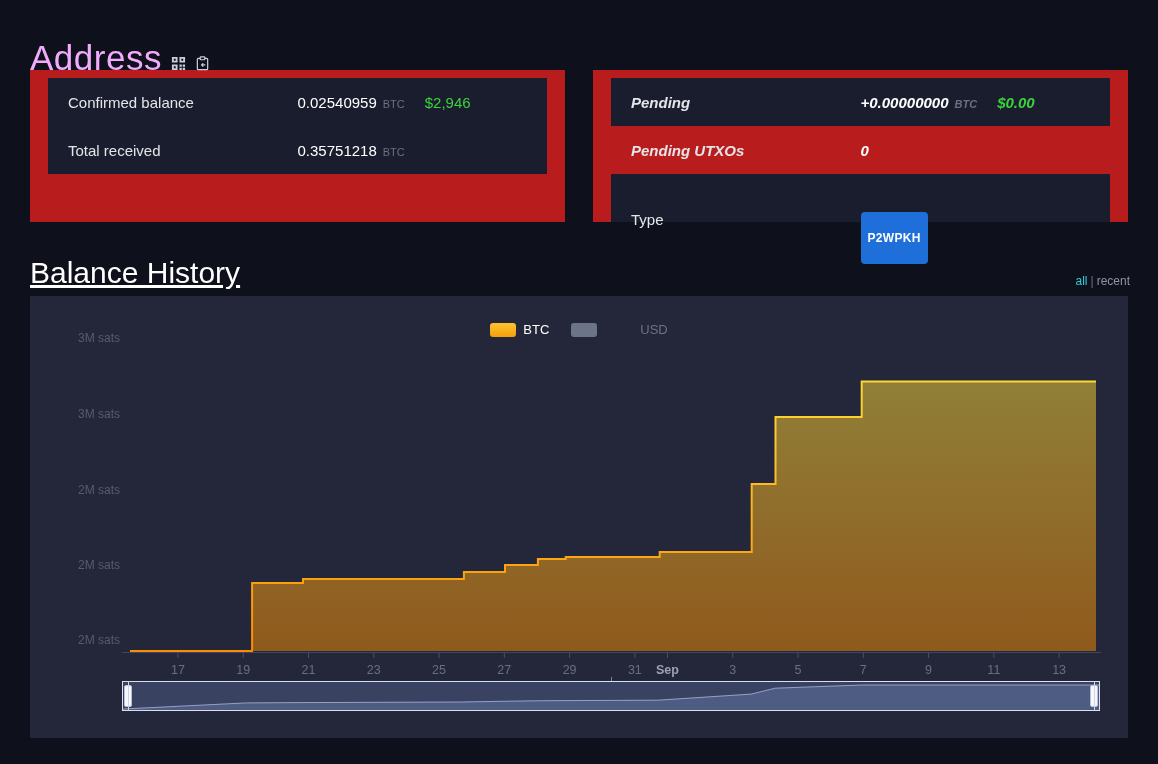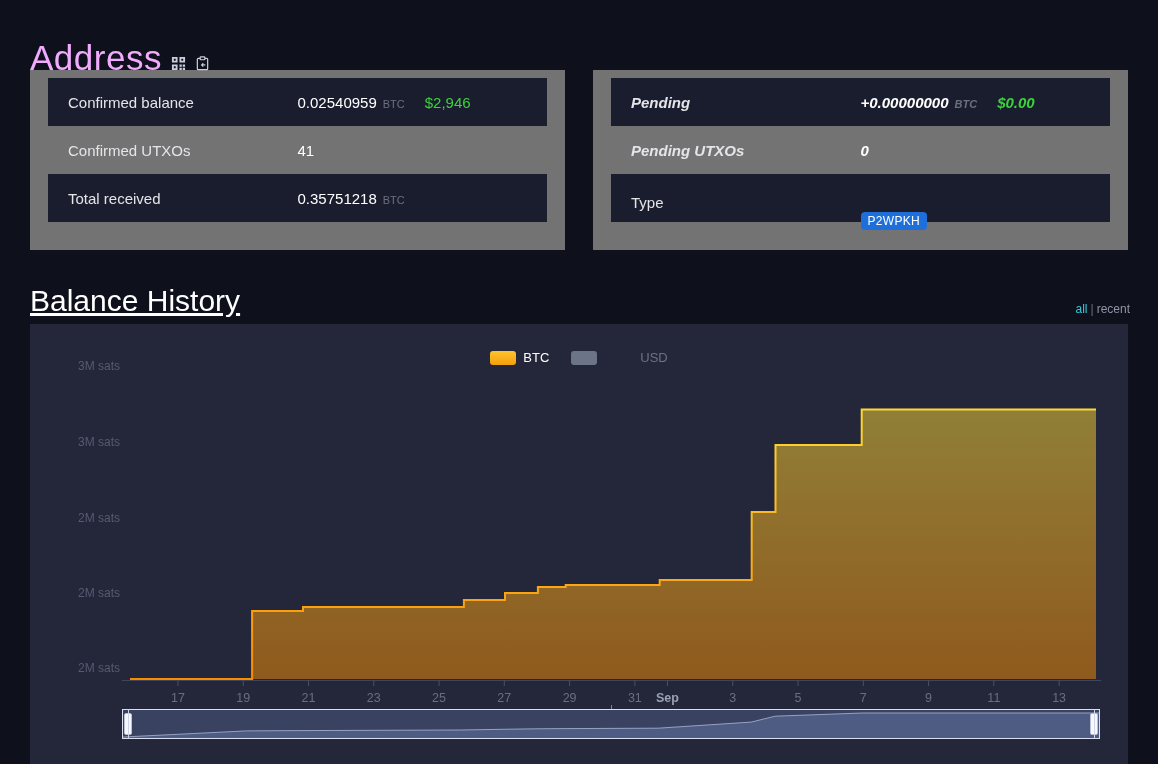--- a/index.html
+++ b/index.html
@@ -11,30 +11,30 @@
     -webkit-font-smoothing:antialiased;
   }
   
   .page-header{ display:flex; align-items:baseline; padding:6px 0 0 30px; height:58px; }
   .page-header h1{ font-size:35px; font-weight:400; color:#f0abfc; letter-spacing:.5px;margin-top:32px; }
   .address-link{ margin-left:14px; font-size:16px; color:#32cbdc; text-decoration:none; cursor:pointer; }
   .hdr-icon{ margin-left:9px; color:#c9cede; position:relative; top:1px; cursor:pointer; }
   .hdr-icon svg{ width:15px; height:15px; display:block; }
   
   .cards-row{ display:flex; gap:28px; margin:12px 30px 0 30px; }
-  .card{ flex:1; background:#737373; padding:8px 18px; height:180px; }
+  .card{ flex:1; background:#b91c1c; padding:8px 18px; height:152px; }
   .srow{ display:grid; grid-template-columns:50% 50%; align-items:center; height:48px; padding:0 20px; }
   .srow.dark{ background:#1a1d2d; }
   .slabel{ font-size:15px; color:#e4e5e9; }
   .svalue{ display:flex; align-items:baseline; gap:6px; }
   .val{ font-size:15px; color:#ffffff; }
   .unit{ font-size:11px; color:#6b7080; }
   .usd{ font-size:15px; color:#3bd23b; margin-left:14px; }
   .pending .slabel,.pending .val,.pending .unit,.pending .usd{ font-style:italic;font-weight:bold; }
-  .badge{ background:#1e6fd9; color:#ffffff; font-size:12px; font-weight:400; padding:2px 7px; border-radius:4px; letter-spacing:.3px;margin-top:38px; }
+  .badge{ background:#1e6fd9; color:#ffffff; font-size:12px; font-weight:700; padding:19px 7px; border-radius:4px; letter-spacing:.3px;margin-top:38px; }
   
   .section-head{ display:flex; justify-content:space-between; align-items:flex-end; margin:24px 28px 0 30px; height:44px; }
   .section-head h2{ font-size:30px; font-weight:300; color:#ffffff;text-decoration:underline; }
   .range-links{ font-size:12px; padding-bottom:2px; }
   .range-links .lnk-all{ color:#32cbdc; text-decoration:none; cursor:pointer; }
   .range-links .sep{ color:#6a7080; margin:0 3px; }
   .range-links .lnk-recent{ color:#8e94a6; text-decoration:none; cursor:pointer; }
   
   .chart-card{ position:relative; margin:6px 30px 0 30px; width:1098px; height:442px; background:#242739; }
   .chart-card svg.main{ position:absolute; left:0; top:0; }
@@ -73,26 +73,20 @@
 </div>
 
 <div class="cards-row">
   <div class="card">
     <div class="srow dark">
       <div class="slabel">Confirmed balance</div>
       <div class="svalue">
         <span class="val">0.02540959</span>
         <span class="unit">BTC</span>
         <span class="usd">$2,946</span>
-      </div>
-    </div>
-    <div class="srow">
-      <div class="slabel">Confirmed UTXOs</div>
-      <div class="svalue">
-        <span class="val">41</span>
       </div>
     </div>
     <div class="srow dark">
       <div class="slabel">Total received</div>
       <div class="svalue">
         <span class="val">0.35751218</span>
         <span class="unit">BTC</span>
       </div>
     </div>
   </div>

